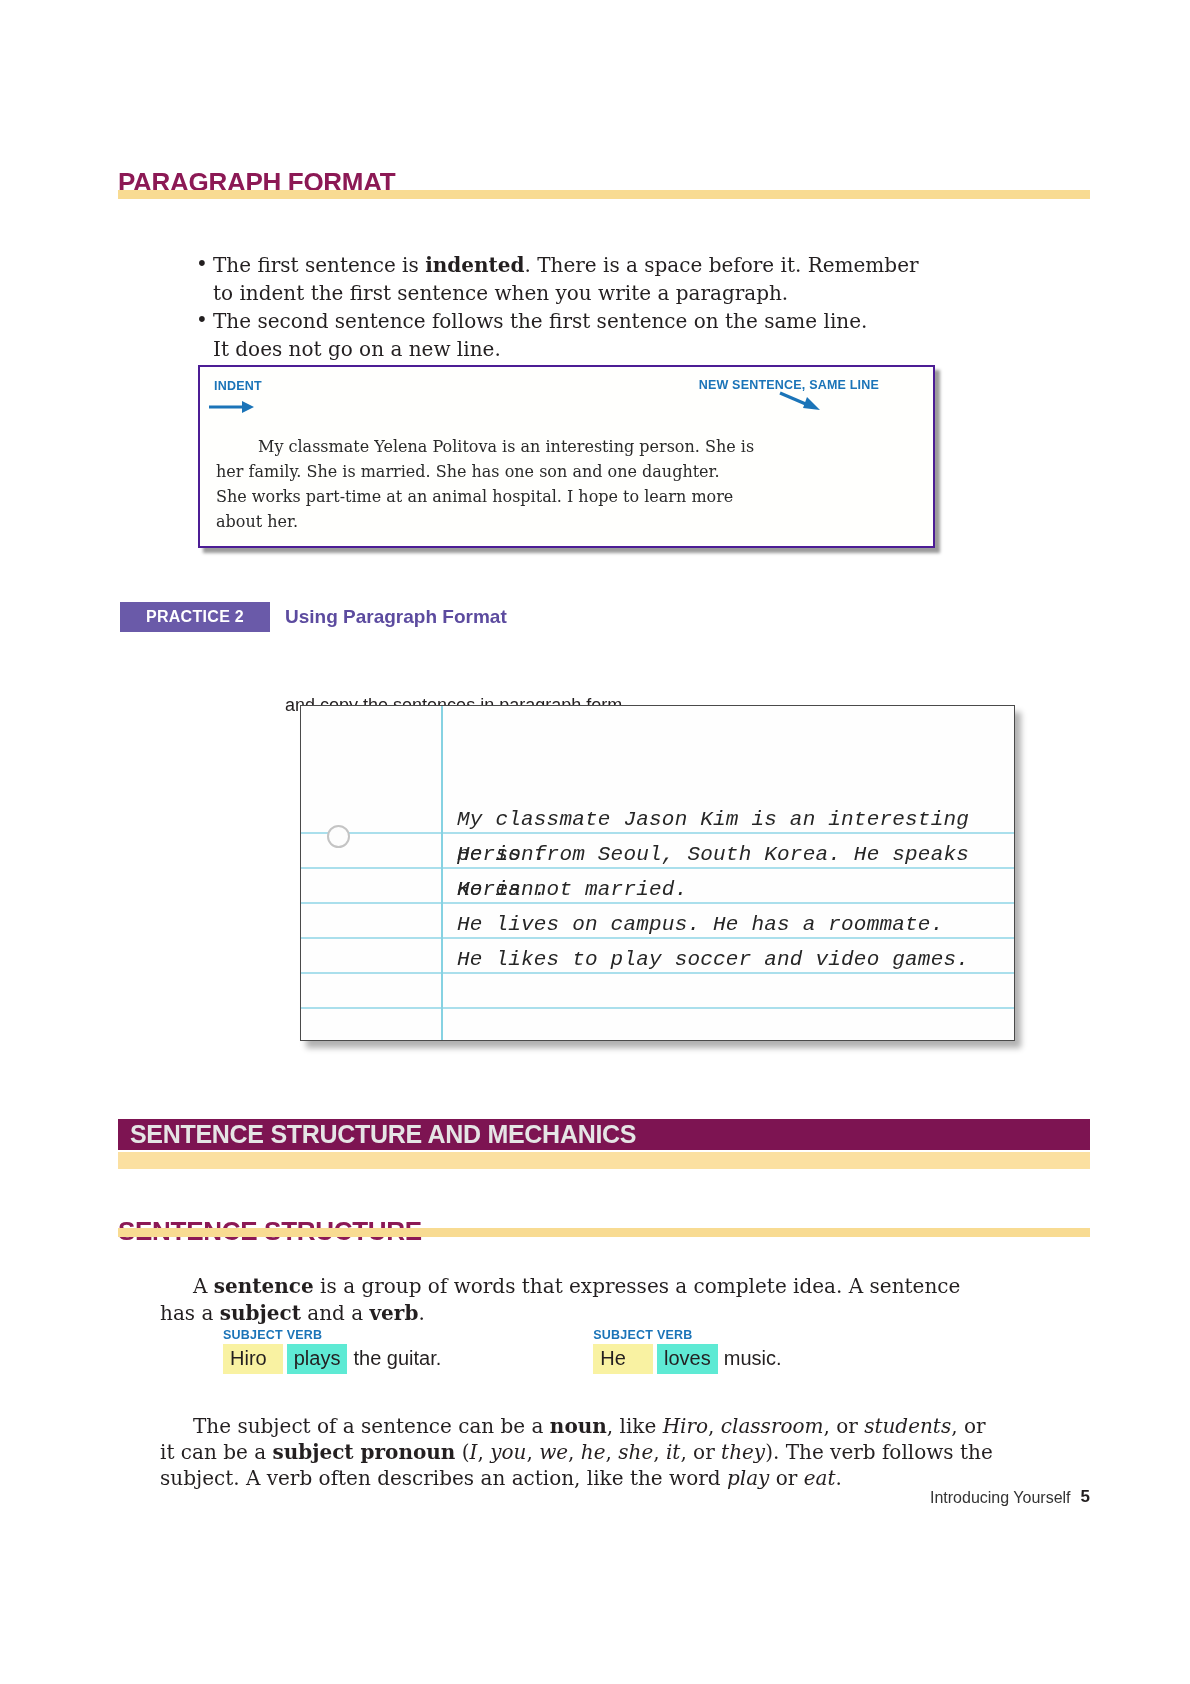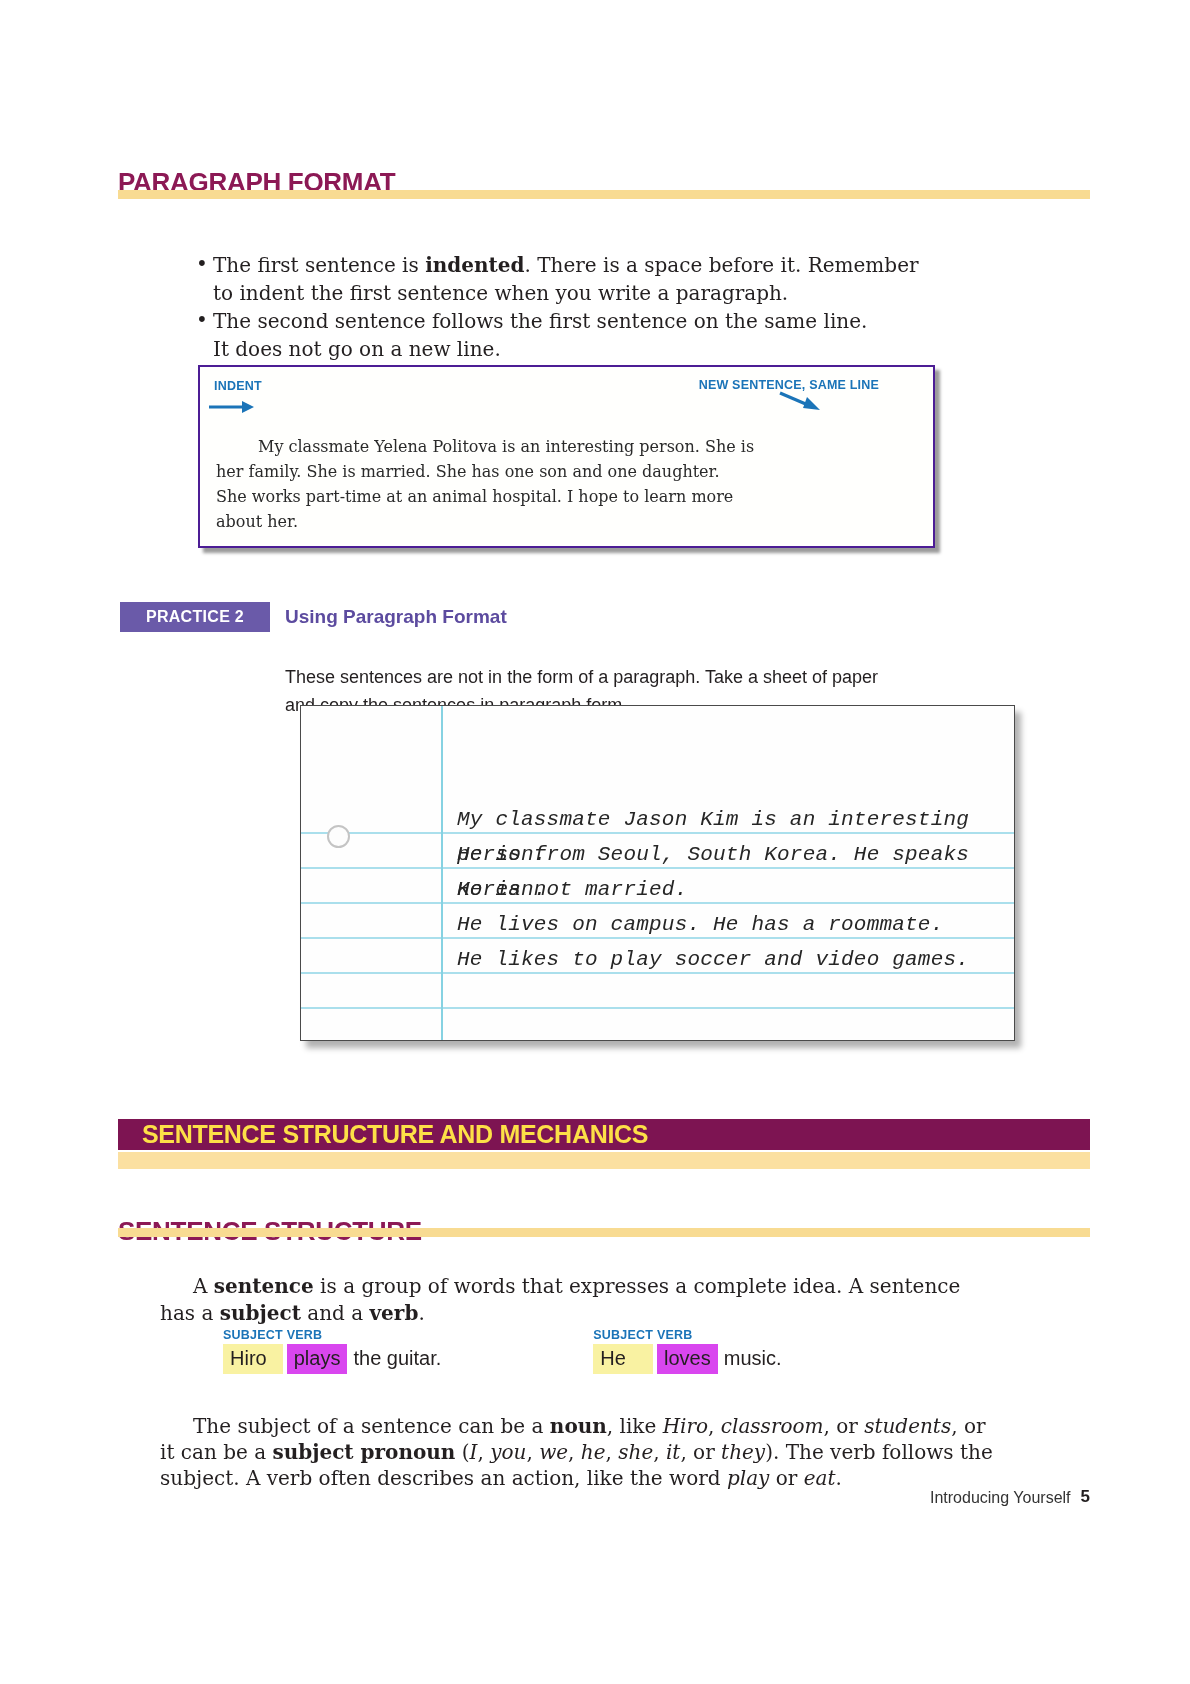--- a/index.html
+++ b/index.html
@@ -50,35 +50,35 @@
     position:absolute;left:26px;top:119px;width:23px;height:23px;border-radius:50%;
     background:#fdfdfd;border:2px solid #c4c4c4;box-sizing:border-box;
   }
   .hand-line{
     position:absolute;left:156px;width:540px;height:35px;line-height:35px;
     font-family:Liberation Mono, monospace;font-style:italic;font-size:21px;color:#262626;letter-spacing:0.2px;
   }
   
   .banner{
     position:absolute;left:118px;top:1119px;width:972px;height:31px;background:#7d1452;
-    color:#fde047;font-size:25px;font-weight:bold;display:flex;align-items:center;padding-left:24px;box-sizing:border-box;letter-spacing:-0.3px;
+    color:#e5e5e5;font-size:25px;font-weight:bold;display:flex;align-items:center;padding-left:12px;box-sizing:border-box;letter-spacing:-0.3px;
   }
   .band-yellow{position:absolute;left:118px;top:1152px;width:972px;height:17px;background:#fbe0a1;}
   .h-sub{position:absolute;left:118px;top:1194px;font-size:26px;font-weight:bold;color:#8c1955;letter-spacing:-0.3px;}
   .rule-2{top:1228px;}
   .struct-intro{position:absolute;left:160px;top:1253px;width:880px;font-size:20px;line-height:27px;text-indent:33px;}
   
   .sv-row{position:absolute;left:223px;top:1328px;display:flex;align-items:flex-end;}
   .sv-group{display:flex;align-items:flex-end;}
   .sv-group.second{margin-left:152px;}
   .sv-col{display:flex;flex-direction:column;margin-right:4px;}
   .sv-label{color:#1b74b8;font-size:12.5px;font-weight:bold;margin-bottom:2px;letter-spacing:0.2px;}
   .sv-word{font-size:20px;padding:3px 7px 4px 7px;}
   .hl-yellow{background:#f9f2a2;}
-  .hl-green{background:#d946ef;}
+  .hl-green{background:#5eead4;}
   .sv-rest{font-size:20px;padding:3px 0 4px 2px;}
   
   .struct-body{position:absolute;left:160px;top:1393px;width:900px;font-size:20px;line-height:26px;text-indent:33px;}
   
   .footer{position:absolute;right:100px;top:1487px;display:flex;align-items:flex-end;gap:10px;}
   .footer-label{font-size:16px;color:#333333;}
   .footer-page{font-size:17px;font-weight:bold;color:#231f20;}
 </style>
 </head>
 <body>
@@ -111,21 +111,21 @@
     <div class="box-text serif">
       <div class="first">My classmate Yelena Politova is an interesting person. She is</div>
       <div>her family. She is married. She has one son and one daughter.</div>
       <div>She works part-time at an animal hospital. I hope to learn more</div>
       <div>about her.</div>
     </div>
   </div>
 
   <div class="practice-badge">PRACTICE 2</div>
   <div class="practice-title">Using Paragraph Format</div>
-  <p class="practice-instructions"><span>These sentences are not in the form of a paragraph. Take a sheet of paper</span><br><span>and copy the sentences in paragraph form.</span></p>
+  <p class="practice-instructions"><br><span>and copy the sentences in paragraph form.</span></p>
 
   <div class="paper">
     <div class="paper-rules"></div>
     <div class="paper-margin"></div>
     <div class="paper-hole"></div>
     <div class="hand-line" style="top:96px">My classmate Jason Kim is an interesting person.</div>
     <div class="hand-line" style="top:131px">He is from Seoul, South Korea. He speaks Korean.</div>
     <div class="hand-line" style="top:166px">He is not married.</div>
     <div class="hand-line" style="top:201px">He lives on campus. He has a roommate.</div>
     <div class="hand-line" style="top:236px">He likes to play soccer and video games.</div>

